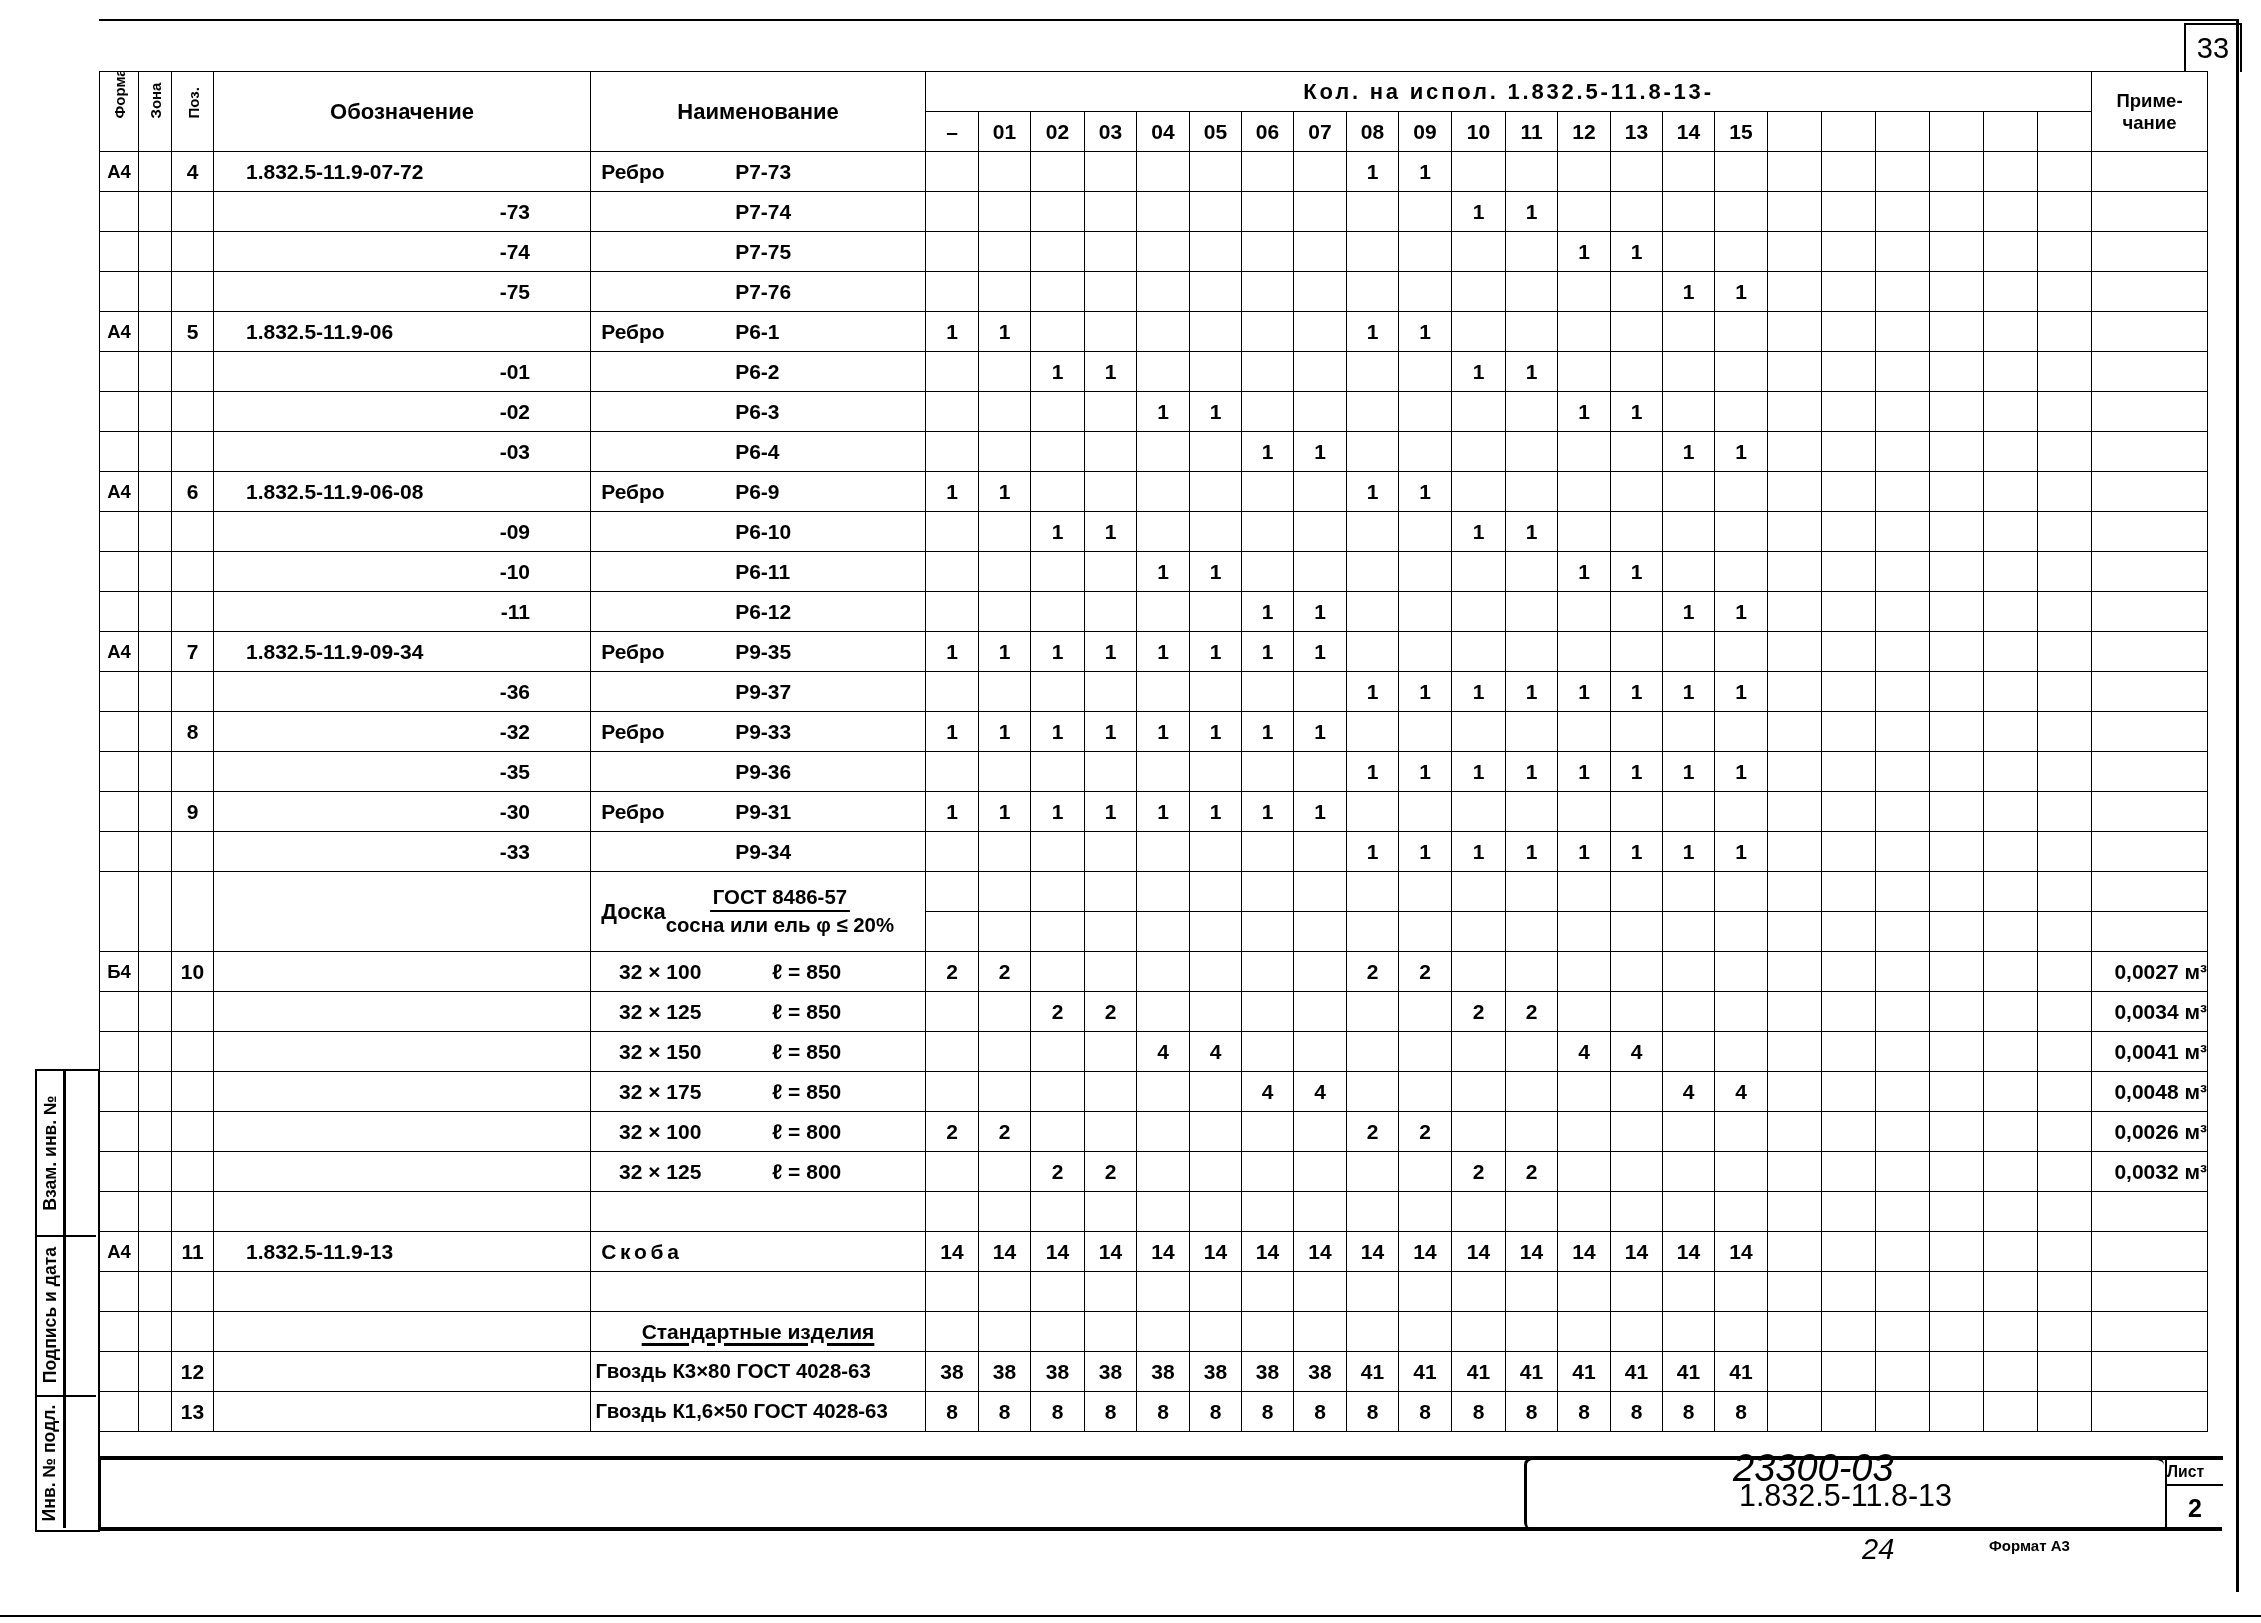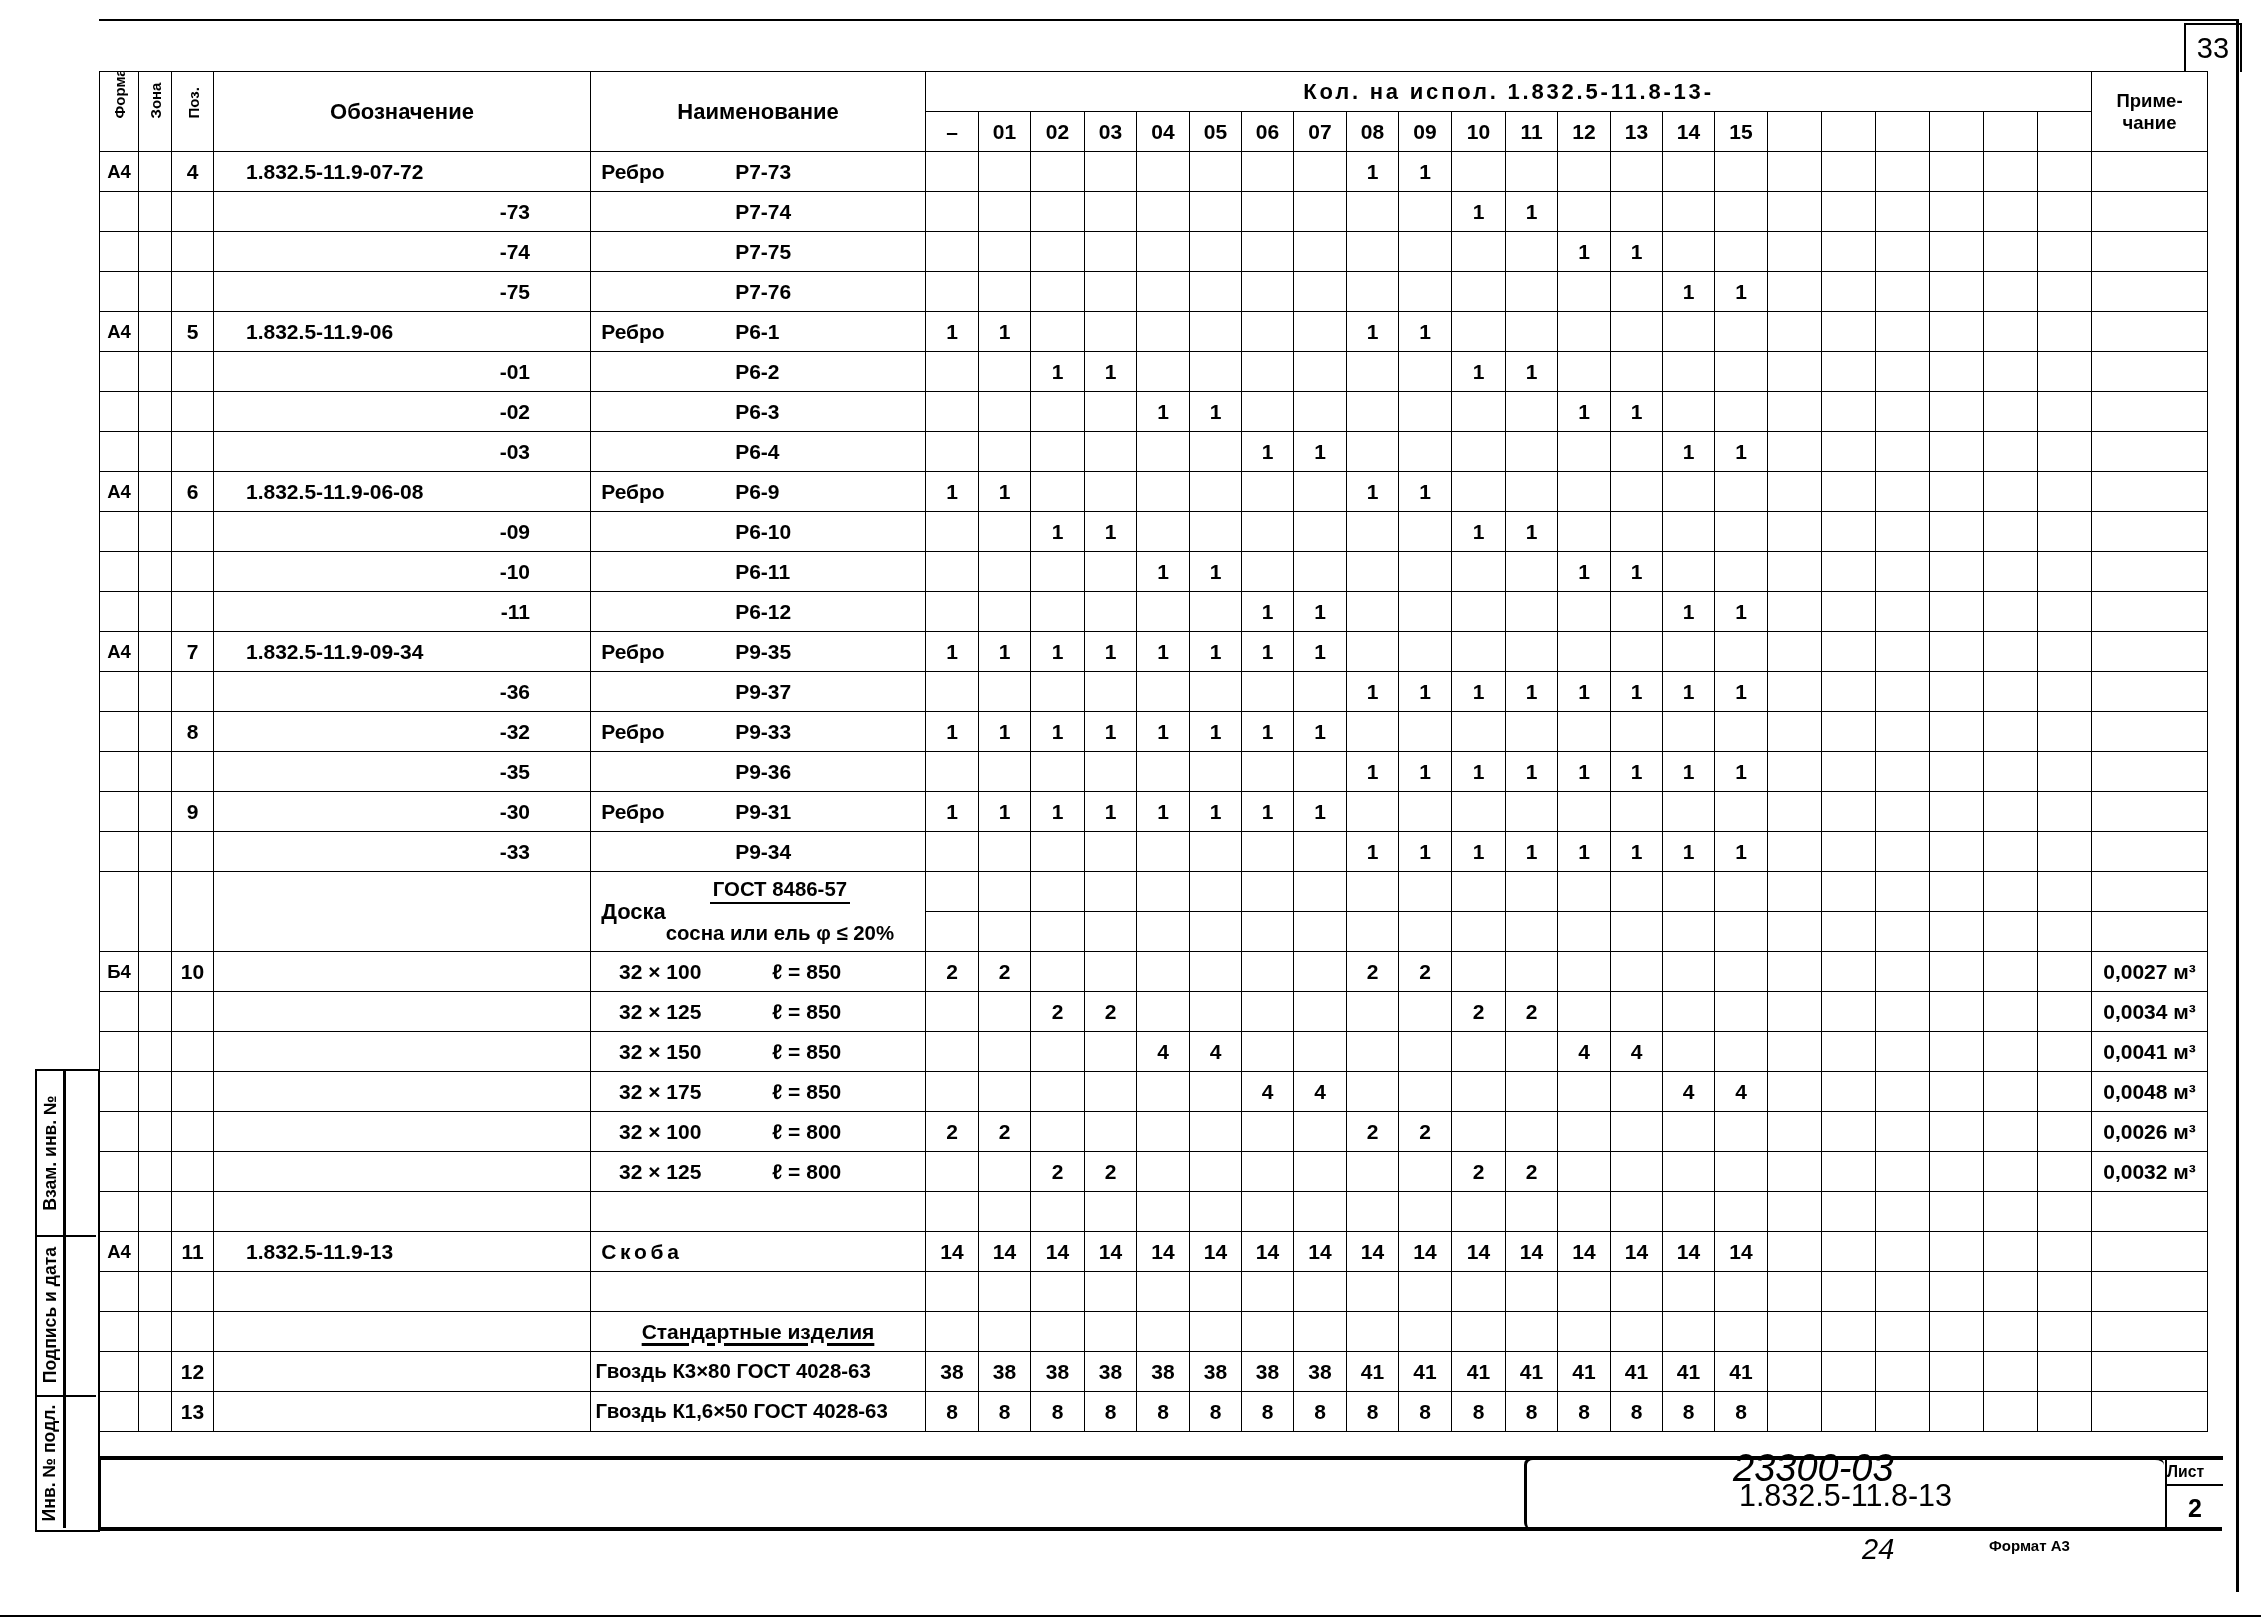--- a/index.html
+++ b/index.html
@@ -11,25 +11,25 @@
   .vtext { position:absolute; white-space:nowrap; font-weight:bold; transform:rotate(-90deg); transform-origin:center; text-align:center; }
   table.spec { position:absolute; left:99px; top:71px; border-collapse:collapse; table-layout:fixed; }
   table.spec td { border:1.9px solid #000; padding:0; height:40px; box-sizing:border-box; font-weight:bold;
                   font-size:21px; white-space:nowrap; overflow:hidden; }
   table.spec .c { text-align:center; }
   table.spec .r { text-align:right; padding-right:60px; }
   table.spec .l { text-align:left; padding-left:10.2px; }
   .thick-top td { border-top-width:4.2px; }
   .hdr1 td { height:45px; }
   .hdr2 td { height:39px; }
-  .note { font-size:18.5px; text-align:center; padding-left:3.7px; }
+  .note { font-size:18.5px; text-align:right; padding-left:3.7px; }
   .underline { text-decoration:underline; text-decoration-thickness:2.8px; text-underline-offset:3.7px; }
   .frac { display:inline-flex; flex-direction:column; align-items:center; vertical-align:middle; line-height:1.05; font-size:20.4px; }
   .frac .num { border-bottom:2.8px solid #000; padding:0 2.8px 1.9px; }
-  .frac .den { padding-top:19px; }
+  .frac .den { padding-top:3px; }
 </style>
 </head>
 <body>
 
 <div class="abs" style="left:99px; top:18.5px; width:2140px; height:1573px; border-right:3.2px solid #000; border-top:2.3px solid #000;"></div>
 <div class="hl" style="left:0; top:1615px; width:2261px; height:2.3px;"></div>
 
 <div class="abs" style="left:2184px; top:23px; width:58px; height:49px; border:2.8px solid #000; border-bottom:none; display:flex; align-items:center; justify-content:center;">
   <span style="font-size:29px;">33</span>
 </div>

